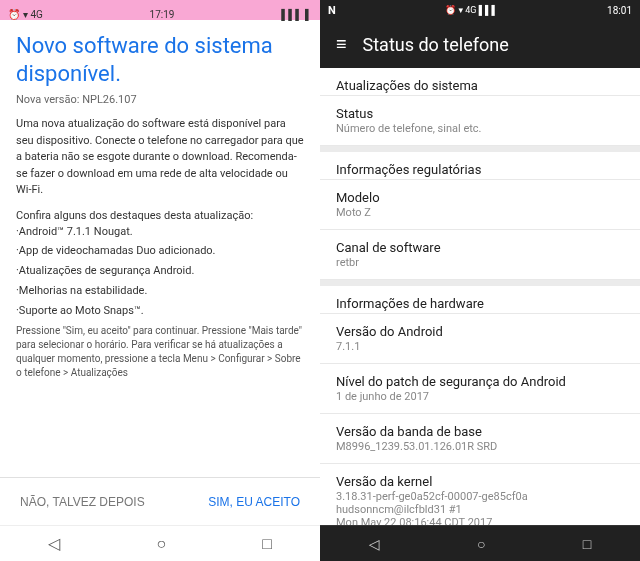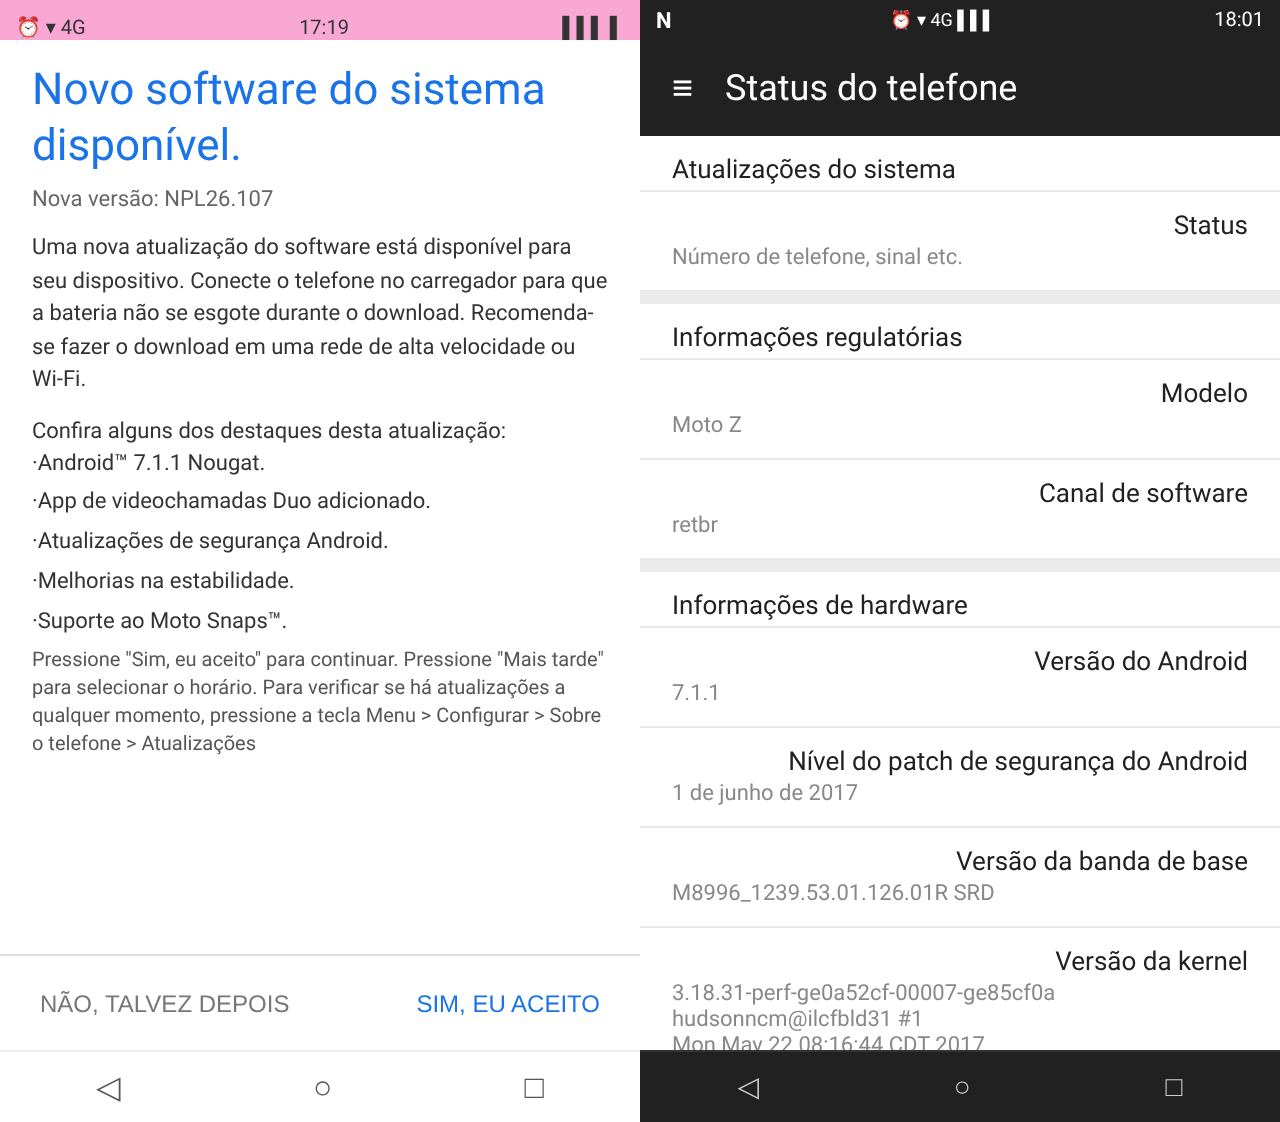--- a/index.html
+++ b/index.html
@@ -151,21 +151,20 @@
     }
     .right-item {
       background: #fff;
       padding: 10px 16px;
       border-bottom: 1px solid #e8e8e8;
     }
     .right-item-label {
       font-size: 13px;
       color: #212121;
       font-weight: 400;
-      text-align: right;
     }
     .right-item-value {
       font-size: 11px;
       color: #888;
       margin-top: 1px;
     }
     .right-section-title {
       padding: 10px 16px 2px;
       font-size: 13px;
       color: #212121;

